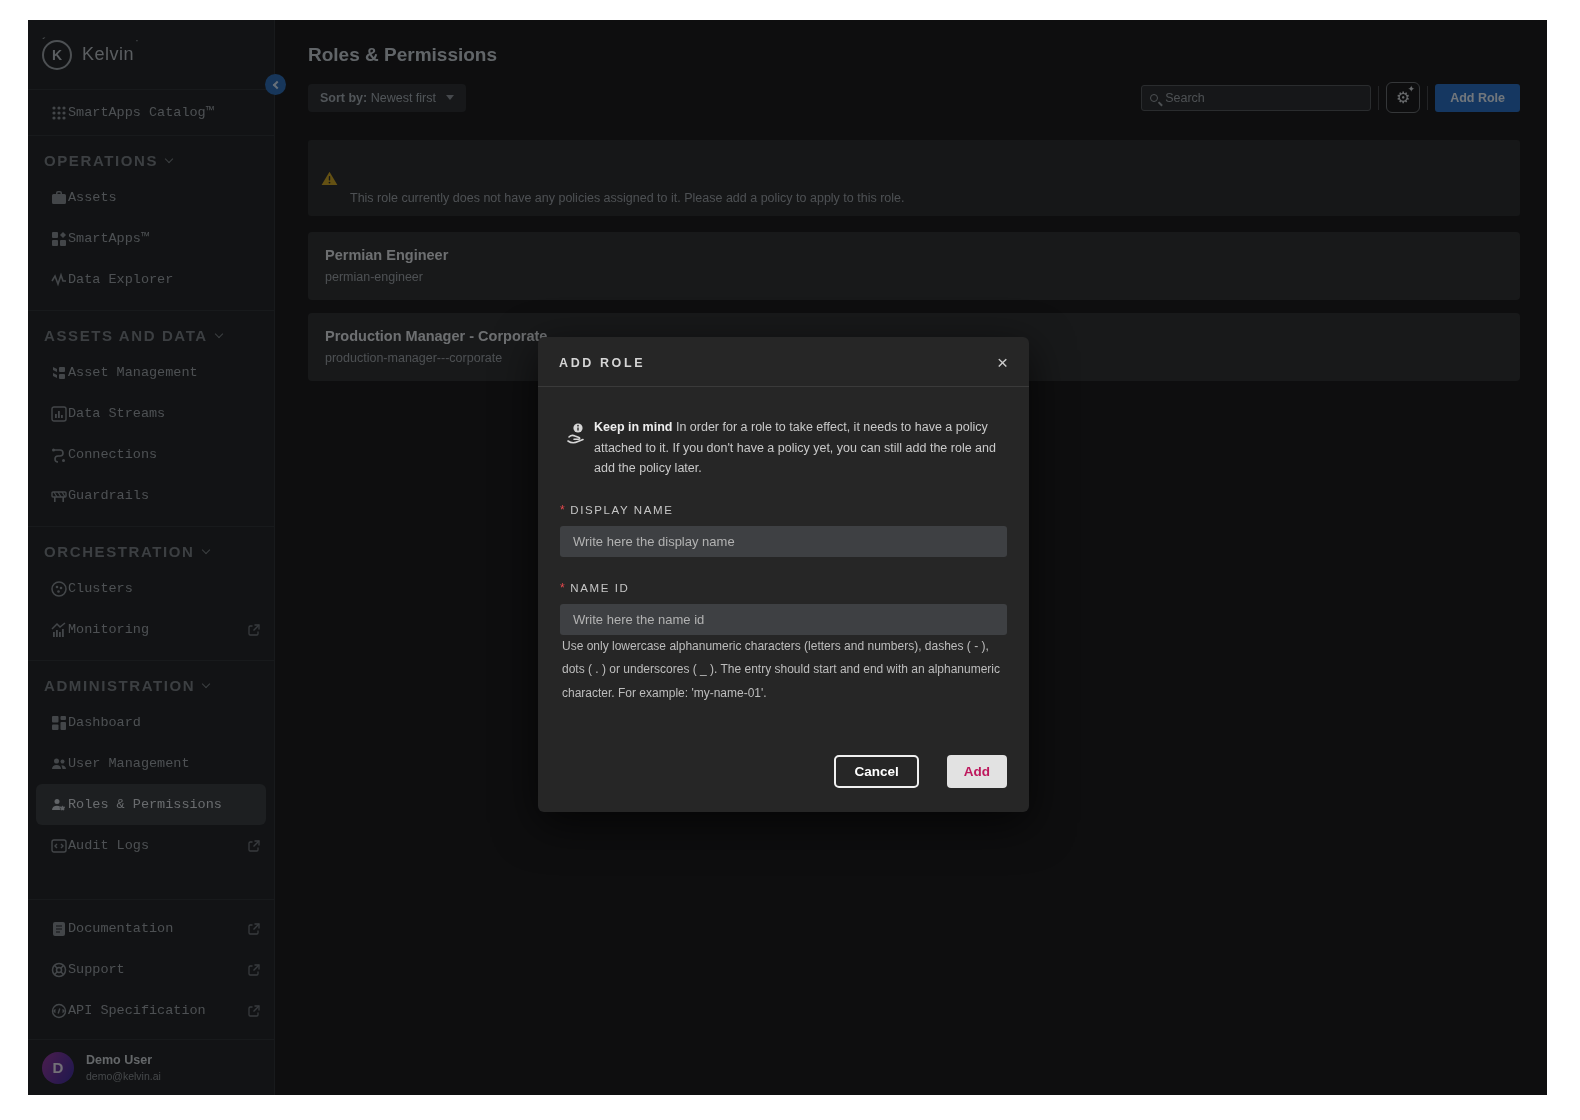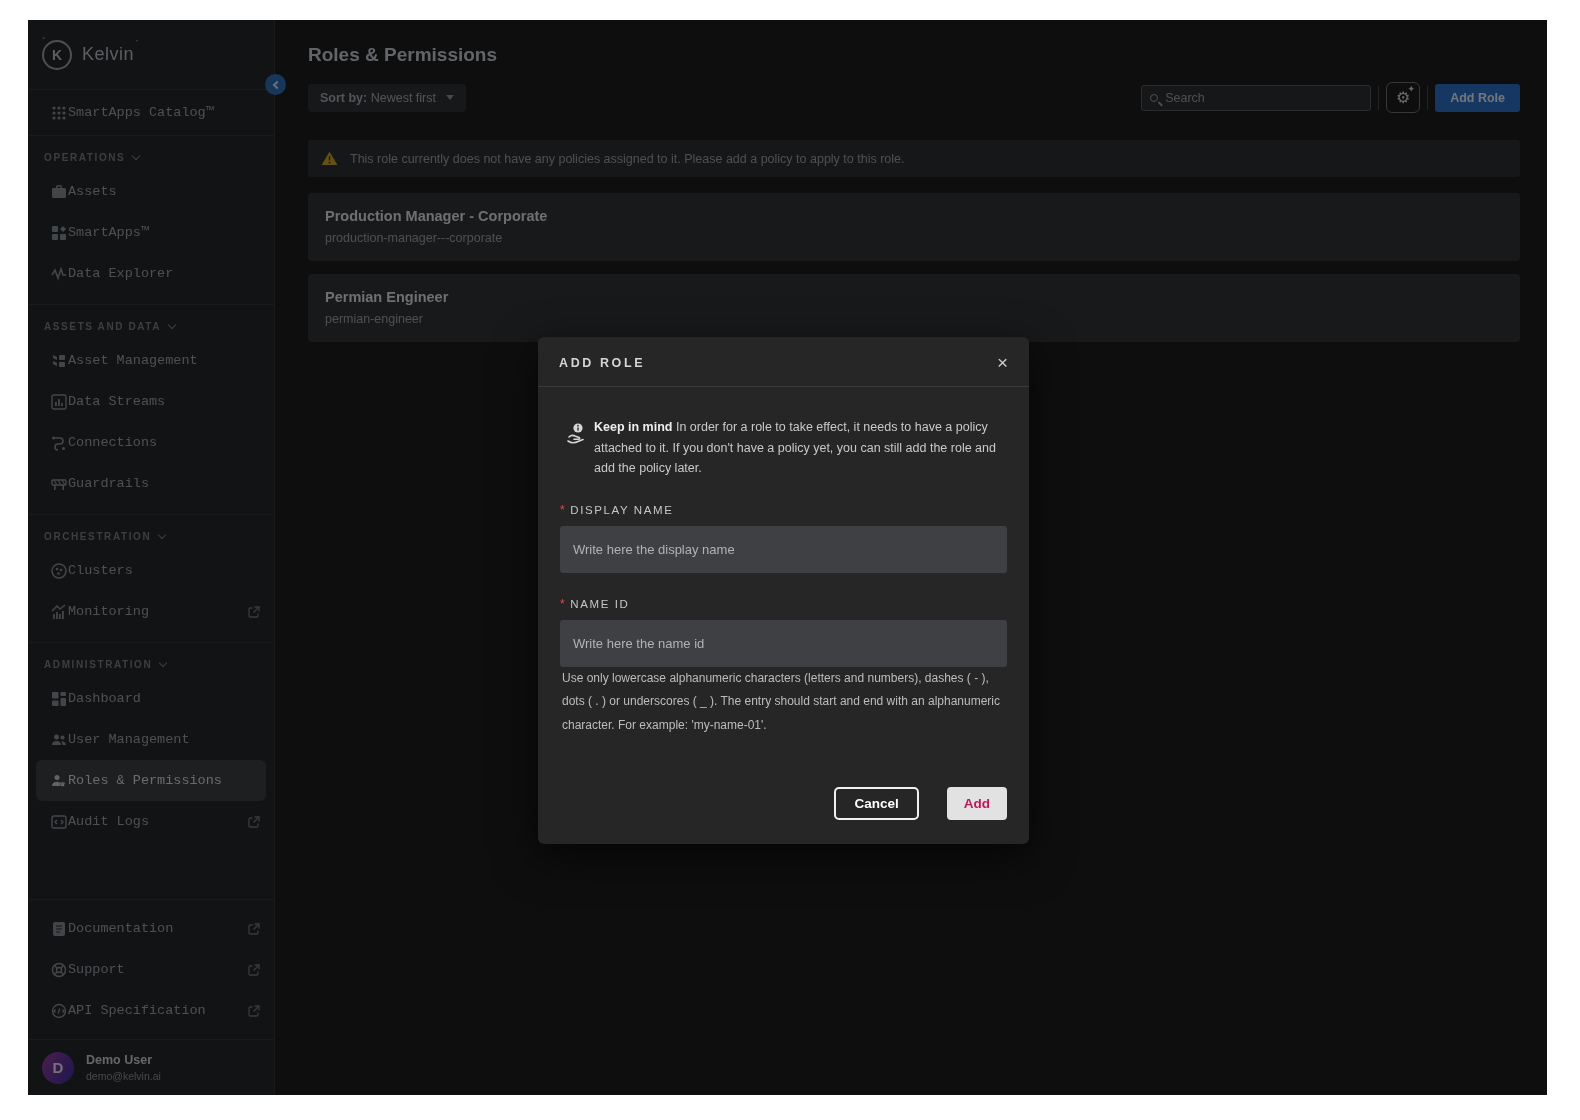--- a/index.html
+++ b/index.html
@@ -12,21 +12,21 @@
   .logo-row { height:70px; display:flex; align-items:center; padding:0 14px; gap:10px; border-bottom:1px solid #313539; }
   .logo-circle { width:30px; height:30px; border:2px solid #9aa0a6; border-radius:50%; color:#b6bcc2; display:flex; align-items:center; justify-content:center; font-size:14px; font-weight:bold; position:relative; }
   .logo-circle::before { content:"´"; position:absolute; top:-7px; left:-2px; font-size:11px; color:#9aa0a6; }
   .brand-name { font-size:18px; color:#b6bcc2; letter-spacing:0.5px; position:relative; }
   .brand-name::after { content:"˙"; position:absolute; top:-6px; right:-6px; font-size:12px; color:#9aa0a6; }
 
   .nav-item { height:41px; display:flex; align-items:center; padding:0 14px 0 22px; color:#9aa0a6; font-size:13.5px; cursor:pointer;font-family:Liberation Mono, monospace; }
   .nav-item .ico { width:18px; height:18px; display:flex; align-items:center; justify-content:center; flex-shrink:0; color:#878d93; }
   .nav-item .ext { margin-left:auto; color:#6f757b; display:flex; }
   .catalog-row { height:46px; border-bottom:1px solid #313539; }
-  .section-head { display:flex; align-items:center; gap:8px; padding:16px 16px 8px 16px; font-size:10px; font-weight:bold; letter-spacing:1.6px; color:#787e84;text-align:right; }
+  .section-head { display:flex; align-items:center; gap:8px; padding:16px 16px 8px 16px; font-size:15px; font-weight:bold; letter-spacing:1.6px; color:#787e84;text-align:right; }
   .section-sep { border-top:1px solid #313539; margin-top:10px; }
   .chev { width:6px; height:6px; border-right:1.5px solid #787e84; border-bottom:1.5px solid #787e84; transform:rotate(45deg); margin-top:-3px; }
   .nav-item.active { background:#3a3e42; border-radius:6px; margin:0 8px; padding:0 6px 0 14px; color:#d2d7dc; }
   .nav-item.active .ico { color:#c2c8ce; }
   .spacer { flex:1; }
   .footer-links { border-top:1px solid #313539; padding:8px 0; }
   .user-row { border-top:1px solid #313539; height:56px; display:flex; align-items:center; gap:12px; padding:0 14px; }
   .avatar { width:32px; height:32px; border-radius:50%; background:linear-gradient(120deg,#8d3a9c 10%,#45309c 90%); color:#e6e0ee; font-size:15px; font-weight:bold; display:flex; align-items:center; justify-content:center; }
   .user-name { font-size:12.5px; font-weight:bold; color:#c9ced3; }
   .user-email { font-size:10.5px; color:#8b9095; margin-top:3px; }
@@ -46,41 +46,41 @@
   .search-glyph { width:8px; height:8px; border:1.5px solid #9aa0a6; border-radius:50%; position:relative; flex-shrink:0; }
   .search-glyph::after { content:""; position:absolute; width:5px; height:1.5px; background:#9aa0a6; transform:rotate(45deg); left:7px; top:8px; }
   .search-box input { background:transparent; border:none; outline:none; color:#c6ccd2; font-size:12.5px; width:100%; font-family:"Liberation Sans",sans-serif; }
   .search-box input::placeholder { color:#9aa0a6; }
   .vsep { width:1px; height:24px; background:#46494d; }
   .gear-btn { width:34px; height:31px; border:1px solid #6a6e73; border-radius:6px; display:flex; align-items:center; justify-content:center; color:#d0d4d8; font-size:16px; position:relative; }
   .gear-btn .spark { position:absolute; top:1px; right:4px; font-size:9px; color:#d0d4d8; }
   .add-role-btn { background:#2a6fc2; border-radius:3px; padding:7px 15px; font-size:12.5px; font-weight:bold; color:#e3edf8; border:none; }
 
   .warn-banner { margin-top:27px; background:#2c2e30; border-radius:3px; padding:11px 13px; display:flex; align-items:center; gap:12px; }
-  .warn-text { font-size:12.5px; color:#9aa0a6; }
+  .warn-text { font-size:12.5px; color:#9aa0a6;margin-top:40px; }
 
   .role-card { margin-top:16px; background:#313335; border-radius:4px; padding:15px 17px; min-height:68px; }
   .role-card + .role-card { margin-top:13px; }
   .role-name { font-size:14.5px; font-weight:bold; color:#dbdfe3; }
   .role-id { font-size:12.5px; color:#9aa0a6; margin-top:7px; }
 
   
   .scrim { position:absolute; inset:0; background:rgba(0,0,0,0.5); z-index:40; }
   .modal { position:absolute; left:538px; top:337px; width:491px; background:#262626; border-radius:6px; z-index:60; box-shadow:0 12px 44px rgba(0,0,0,0.65); }
   .modal-header { display:flex; align-items:center; justify-content:space-between; padding:16px 21px 14px 21px; border-bottom:1px solid #3a3a3a; }
   .modal-title { font-size:12.5px; font-weight:600; letter-spacing:2.6px; color:#d6d6d6; }
   .modal-close { color:#cbcbcb; font-size:19px; line-height:1; background:none; border:none; cursor:pointer; }
   .modal-body { padding:22px 22px 22px 22px; }
   .note-row { display:flex; gap:6px; padding:8px 6px 0 6px; }
   .note-ico { flex-shrink:0; margin-top:4px; }
   .note-text { font-size:12.5px; color:#c9c9c9; line-height:1.65; }
   .note-bold { font-weight:bold; color:#ededed; }
   .field-label { margin-top:24px; font-size:11.5px; letter-spacing:1.6px; color:#c6c6c6; font-weight:500; }
   .req { color:#e5484d; margin-right:4px; font-size:12px; }
-  .text-input { margin-top:9px; width:100%; height:47px; background:#3e4043; border:none; border-radius:3px; outline:none; color:#dddddd; font-size:13px; padding:0 13px; font-family:"Liberation Sans",sans-serif; }
+  .text-input { margin-top:9px; width:100%; height:31px; background:#3e4043; border:none; border-radius:3px; outline:none; color:#dddddd; font-size:13px; padding:0 13px; font-family:"Liberation Sans",sans-serif; }
   .text-input::placeholder { color:#b2b2b2; }
   .field-help { font-size:12px; color:#bdbdbd; line-height:1.95; padding:0 2px; }
   .modal-footer { display:flex; justify-content:flex-end; gap:28px; padding:50px 0 2px 0; }
   .cancel-btn { background:transparent; border:2px solid #f0f0f0; border-radius:5px; color:#ffffff; font-weight:bold; font-size:13.5px; padding:7px 18px; cursor:pointer; font-family:"Liberation Sans",sans-serif; }
   .add-btn { background:#e2e2e2; border:none; border-radius:4px; color:#be185d; font-weight:bold; font-size:13.5px; padding:8px 17px; font-family:"Liberation Sans",sans-serif; }
 
   svg { display:block; }
 </style>
 </head>
 <body>
@@ -380,26 +380,26 @@
         <svg width="17" height="15" viewBox="0 0 17 15">
             <path d="M8.5 0.8L16.4 14H0.6z" fill="#c9a227"></path>
             <rect x="7.8" y="5" width="1.4" height="4.6" rx="0.7" fill="#2c2e30"></rect>
             <circle cx="8.5" cy="11.6" r="0.9" fill="#2c2e30"></circle>
           </svg>
       </span>
       <span class="warn-text">This role currently does not have any policies assigned to it. Please add a policy to apply to this role.</span>
     </div>
 
     <div class="role-card">
+      <div class="role-name">Permian Engineer</div>
+      <div class="role-id">permian-engineer</div>
+    </div>
+    <div class="role-card">
       <div class="role-name">Production Manager - Corporate</div>
       <div class="role-id">production-manager---corporate</div>
-    </div>
-    <div class="role-card">
-      <div class="role-name">Permian Engineer</div>
-      <div class="role-id">permian-engineer</div>
     </div>
   </main>
 
   <div class="scrim"></div>
 </div>
 
 <div class="modal">
   <div class="modal-header">
     <span class="modal-title">ADD ROLE</span>
     <button class="modal-close">×</button>

